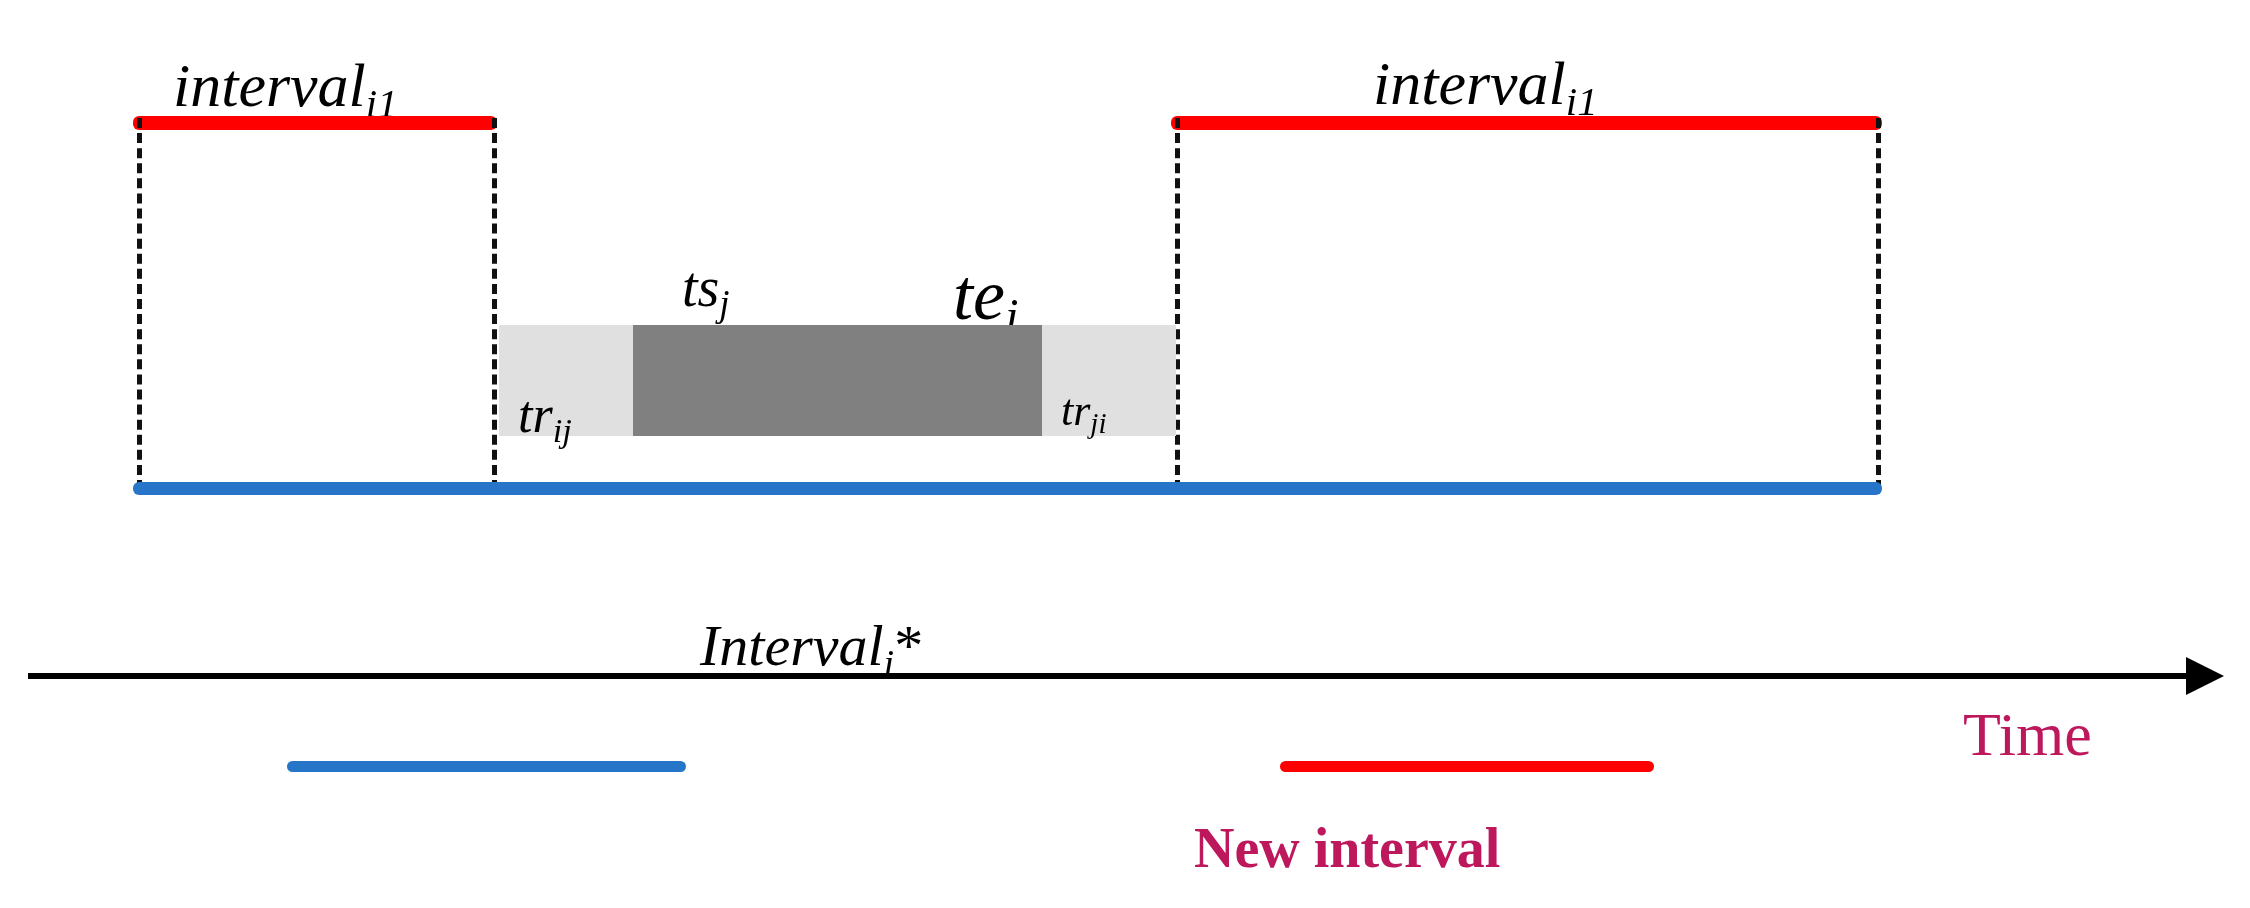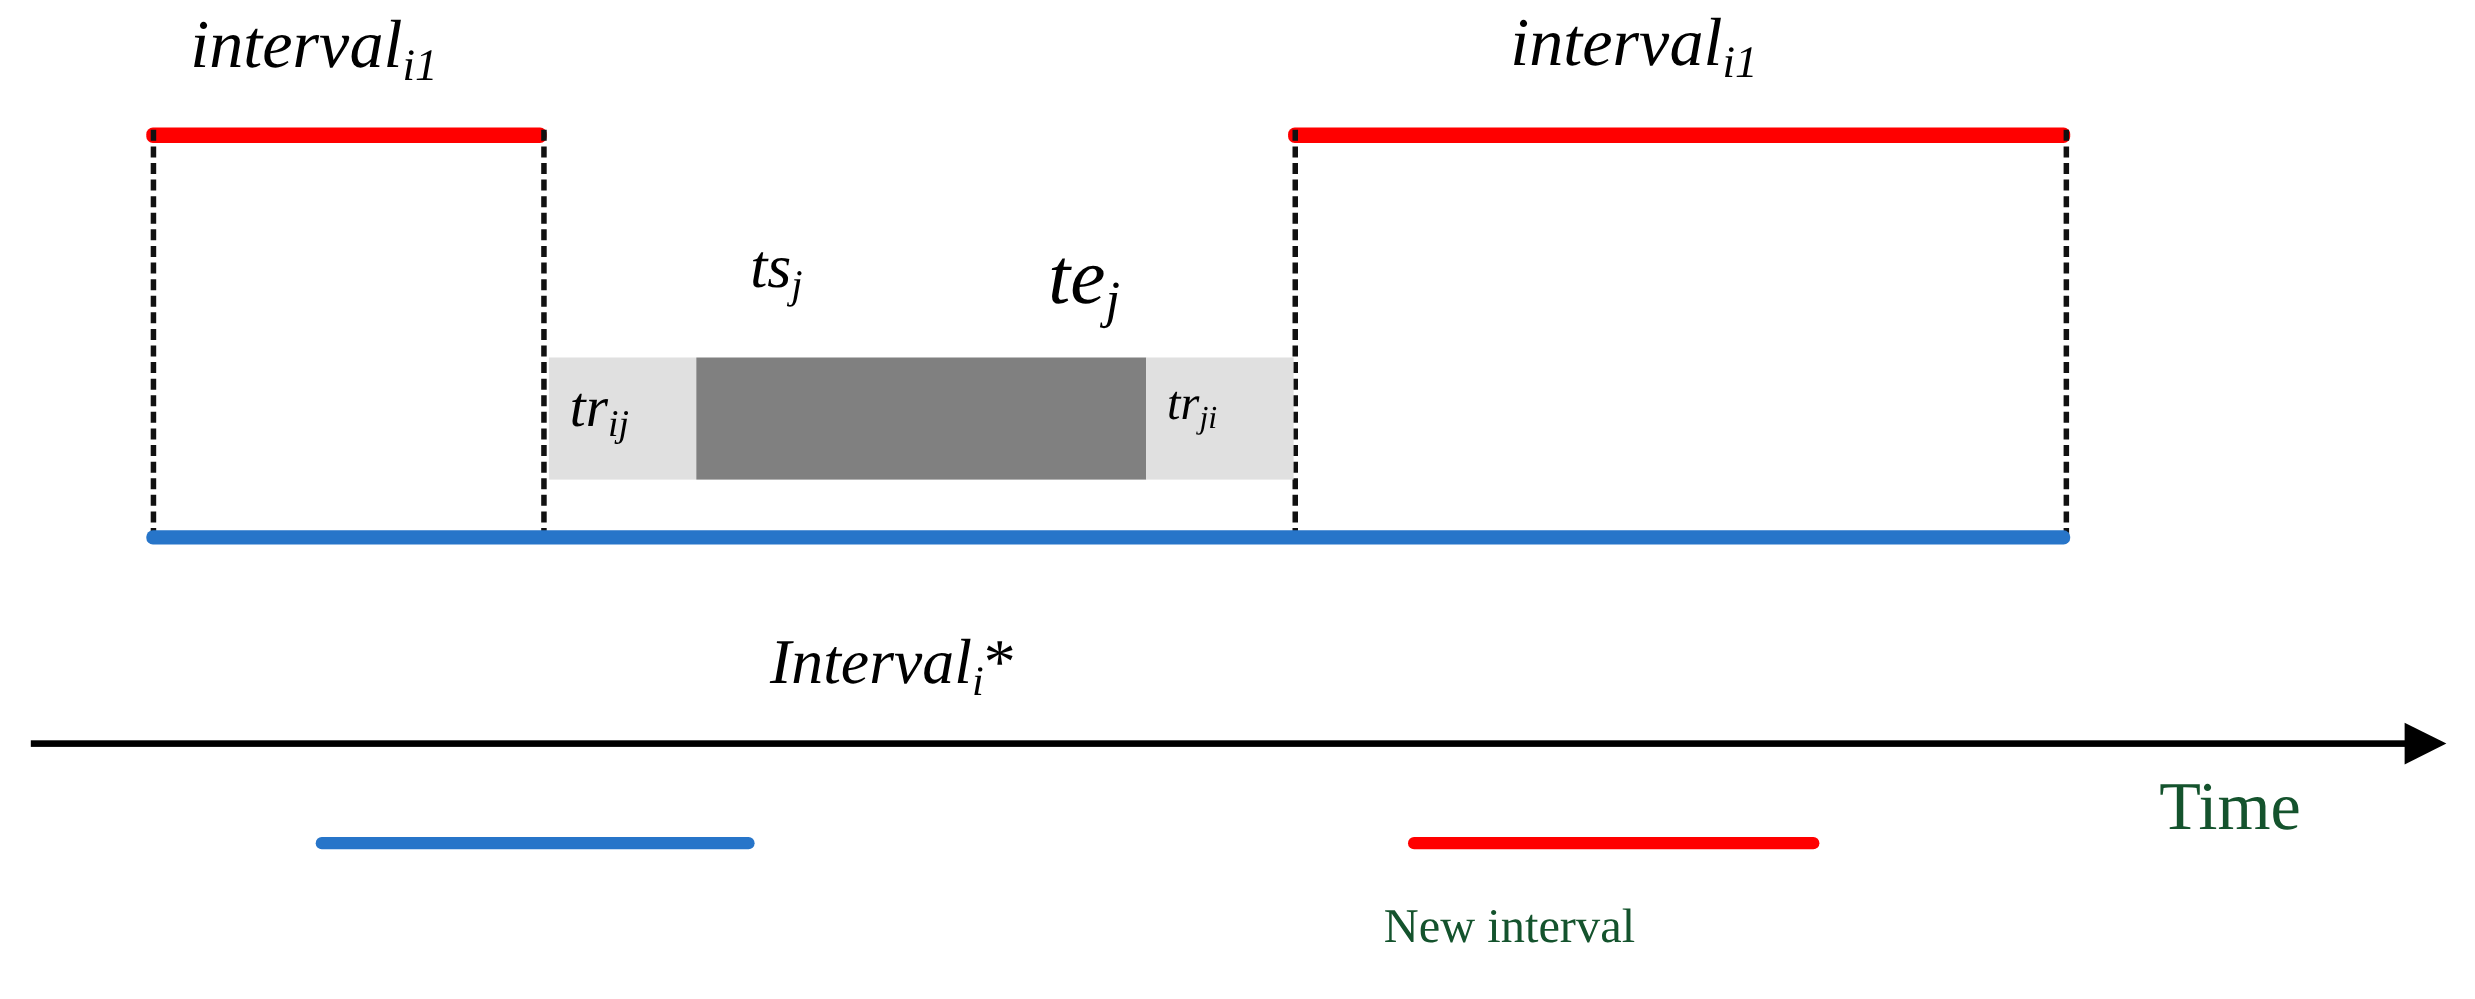--- a/index.html
+++ b/index.html
@@ -35,31 +35,32 @@
   .box-light { position: absolute; background: #e0e0e0; }
   .box-dark  { position: absolute; background: #808080; }
 
   
   .math {
     position: absolute;
     font-style: italic;
     color: #000000;
     white-space: nowrap;
     line-height: 1;
+    margin-top: 44px;
   }
   .math sub {
     font-size: 0.66em;
     vertical-align: -0.28em;
     font-style: italic;
     line-height: 1;
   }
   .math .up { font-style: normal; }
   .plain {
     position: absolute;
-    color: #14532d;
+    color: #be185d;
     white-space: nowrap;
     line-height: 1;
     font-style: normal;
   }
 
   
   .axis-line {
     position: absolute;
     height: 6px;
     background: #000000;
@@ -129,15 +130,15 @@
     <span>Interval</span><sub>i</sub><span class="up">*</span>
   </div>
 
   <div class="axis-line" style="left:28px; top:673px; width:2160px;"></div>
   <div class="axis-head" style="left:2186px; top:657px;"></div>
   <div class="plain" style="left:1963px; top:703px; font-size:62px;">Time</div>
 
   <div class="legend-line" style="left:287px; top:761px; width:399px; background:#2775c9;"></div>
 
   <div class="legend-line" style="left:1280px; top:761px; width:374px; background:#ff0000;"></div>
-  <div class="plain" style="left:1258px; top:820px; font-size:44px;">New interval</div>
+  <div class="plain" style="left:1194px; top:820px; font-size:56px;font-weight:bold;">New interval</div>
 
 </div>
 
 </body></html>

